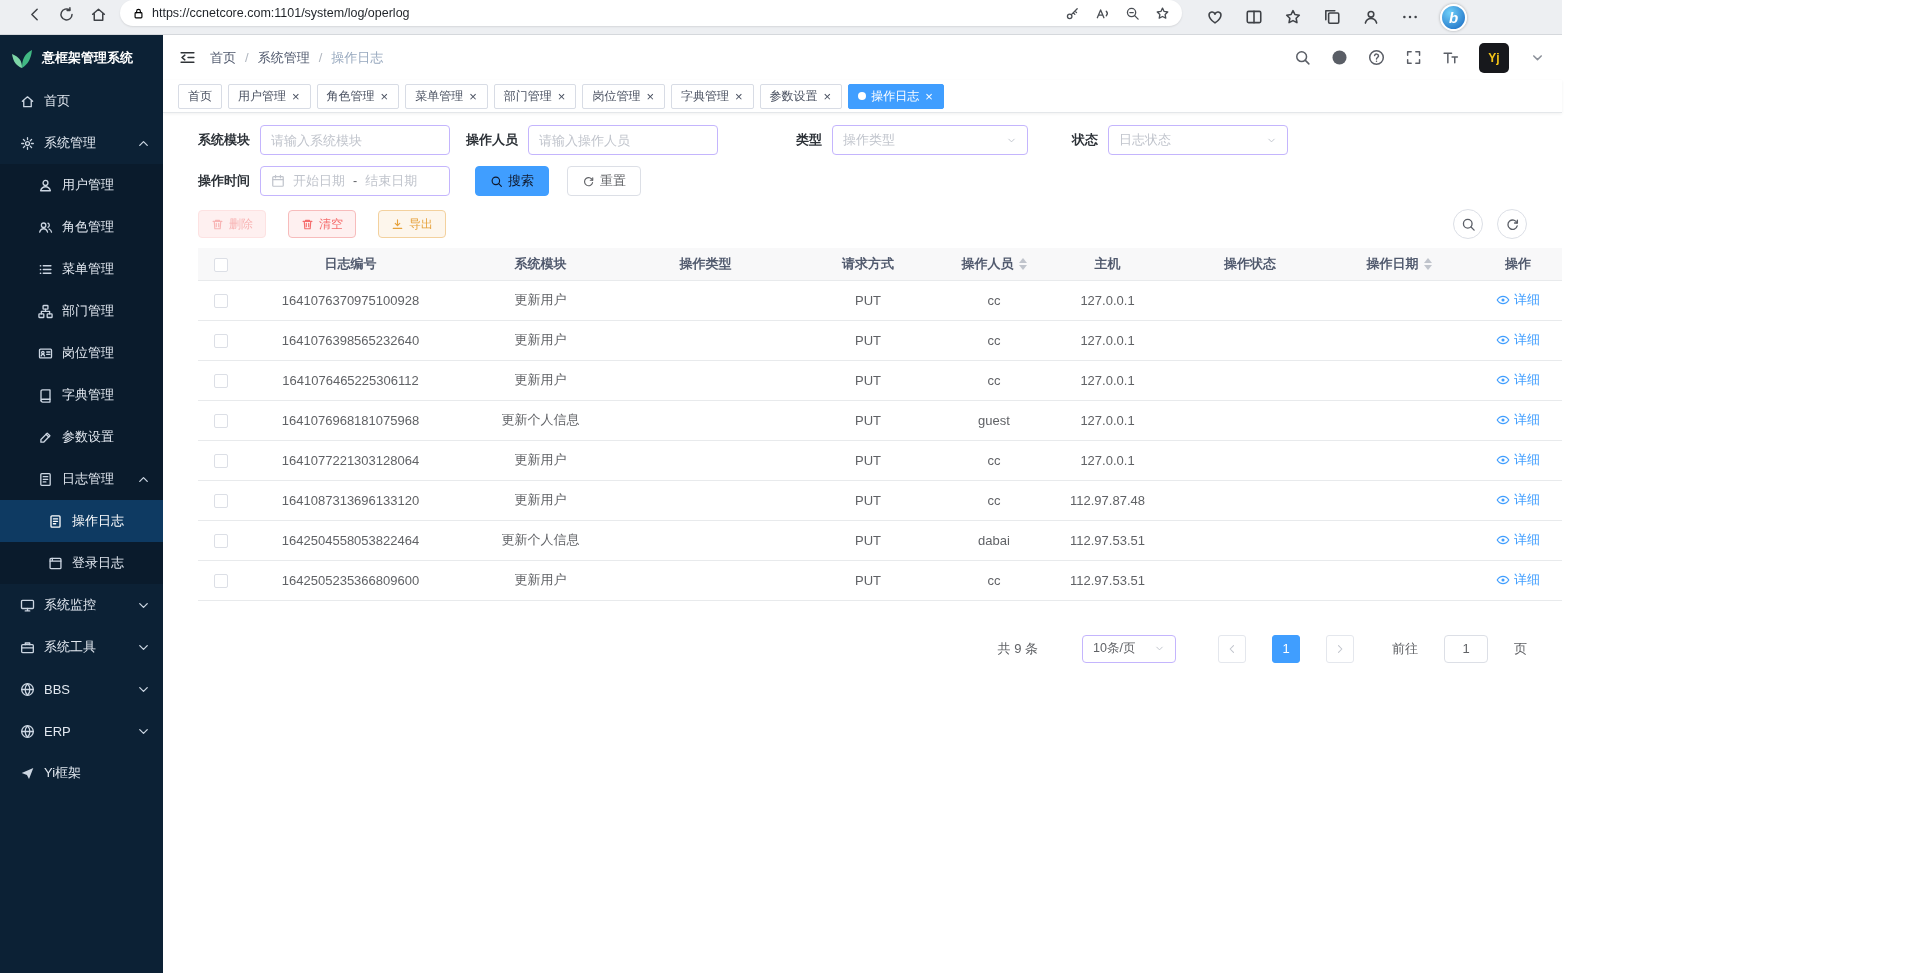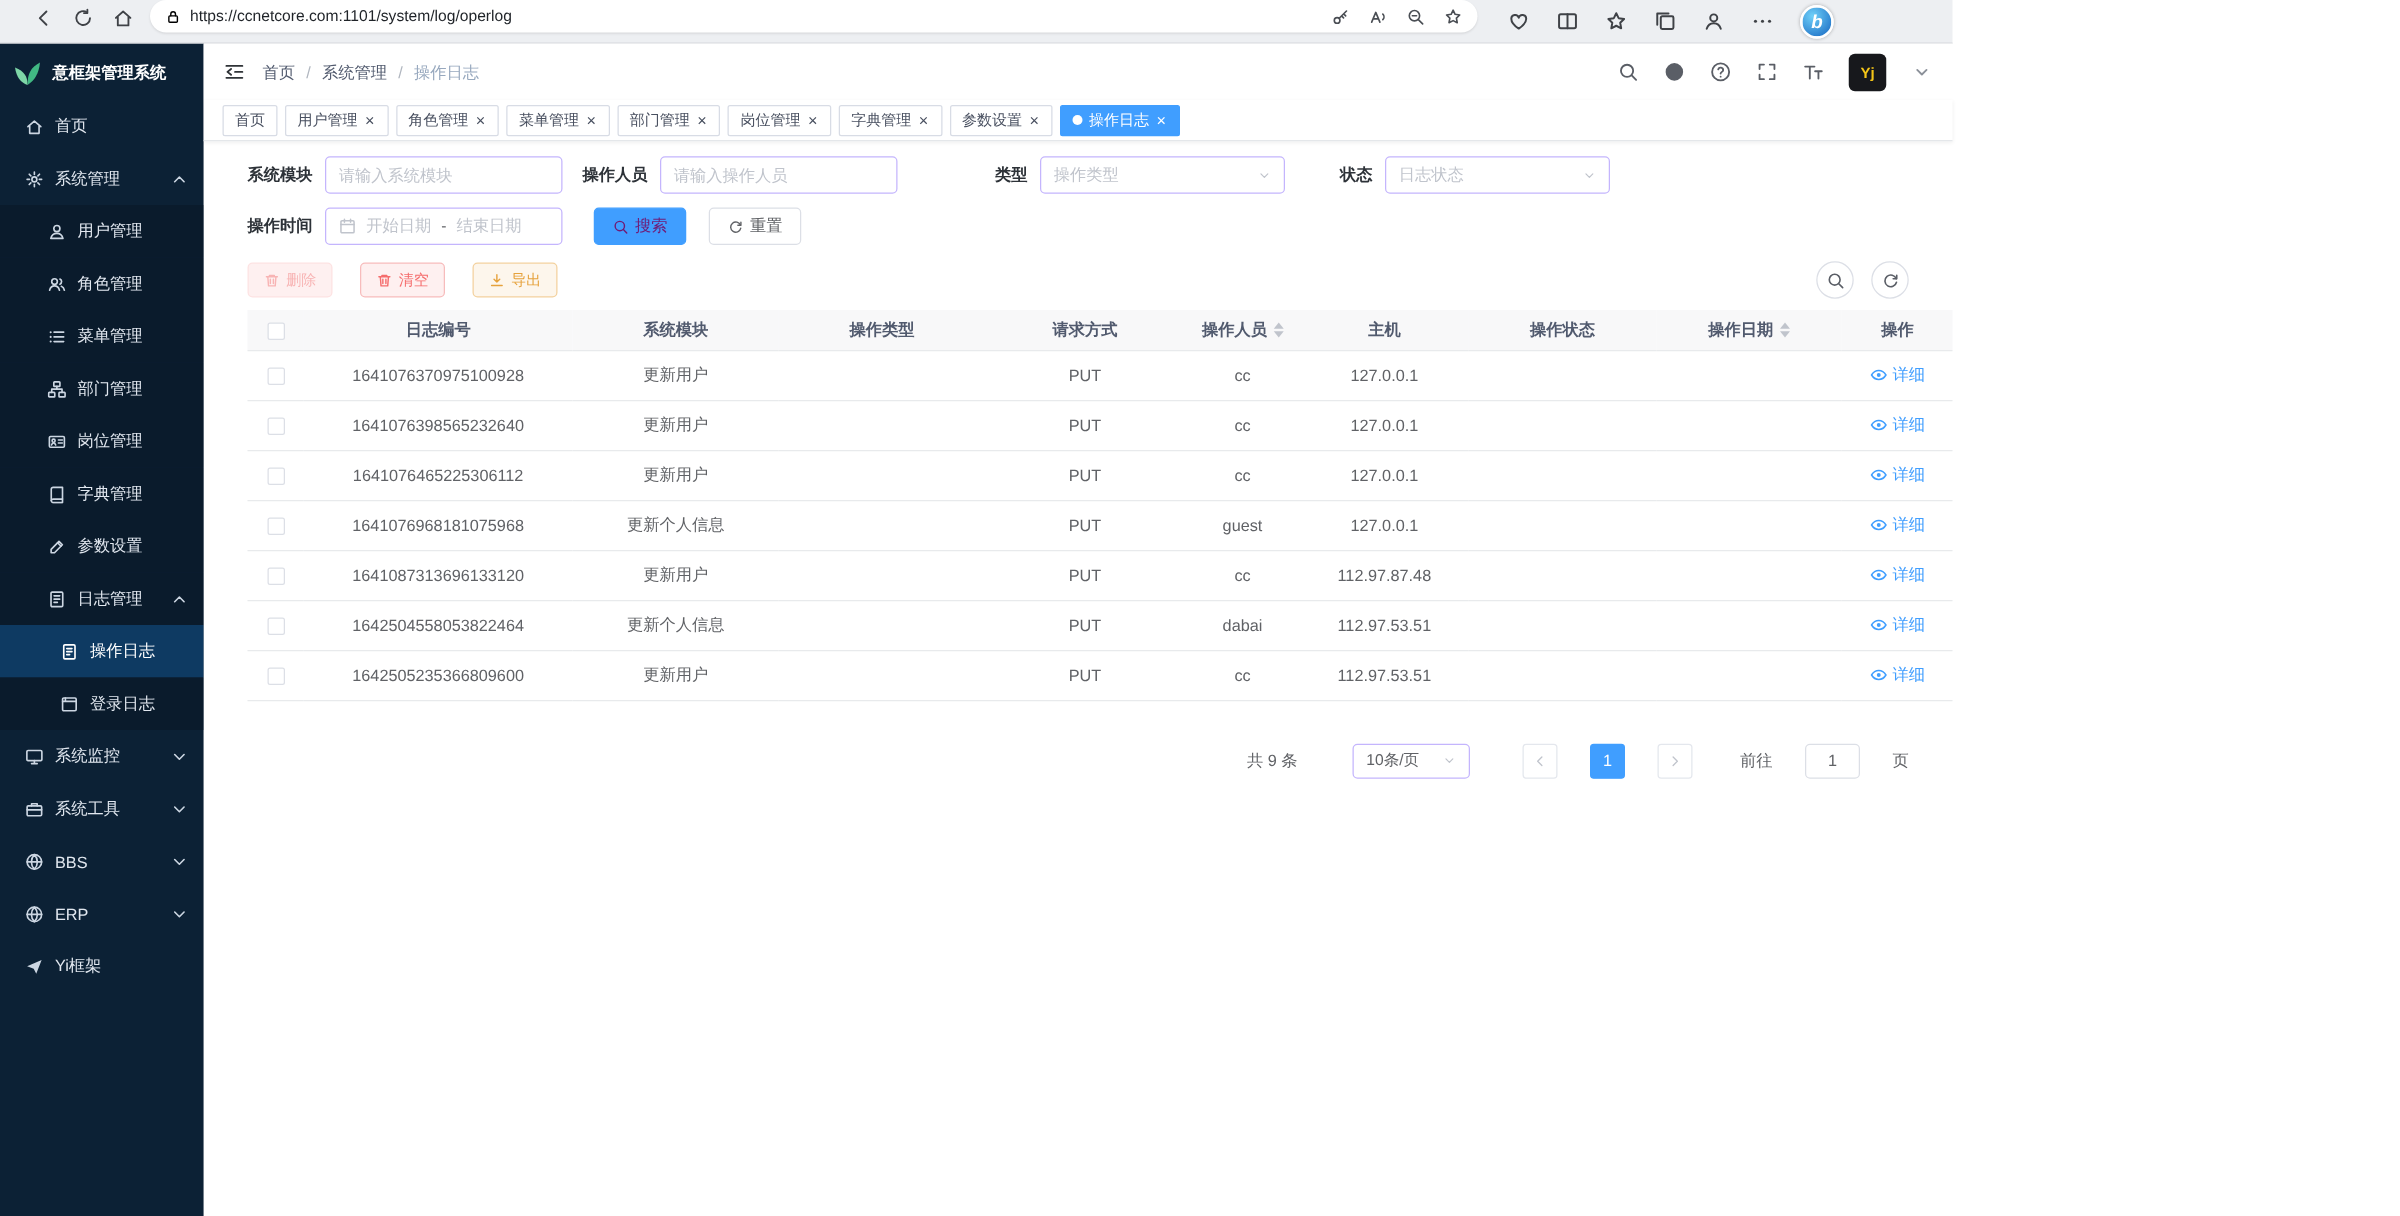--- a/index.html
+++ b/index.html
@@ -72,21 +72,21 @@
   .sel{justify-content:space-between;cursor:pointer}
   .placeholder{color:#c0c4cc;font-size:13px;white-space:nowrap}
   .sel .chev{color:#c0c4cc}
   .daterange{gap:8px;font-size:12.5px;cursor:pointer}
   .daterange .cal{color:#c0c4cc}
   .daterange .cal svg{width:14px;height:14px}
   .datesep{color:#606266}
 
   .btn{height:30px;border-radius:4px;display:inline-flex;align-items:center;gap:5px;padding:0 14px;font-size:13px;cursor:pointer;border:1px solid transparent;background:#fff}
   .btn .ico svg{width:13px;height:13px}
-  .btn-primary{background:#409eff;border-color:#409eff;color:#701a75}
+  .btn-primary{background:#409eff;border-color:#409eff;color:#0f172a}
   .btn-plain{border-color:#dcdfe6;color:#606266}
   .btn-sm{height:28px;padding:0 12px;font-size:12px}
   .btn-danger-dis{background:#fef0f0;border-color:#fde2e2;color:#f8b4b4;cursor:not-allowed}
   .btn-danger{background:#fef0f0;border-color:#f7bcbc;color:#f56c6c}
   .btn-warning{background:#fdf6ec;border-color:#f3d19e;color:#e6a23c}
 
   .toolbar{display:flex;align-items:center;gap:22px;margin:13px 0 9px}
   .toolbar-right{margin-left:auto;display:flex;gap:14px}
   .circle-btn{width:30px;height:30px;border-radius:50%;border:1px solid #dcdfe6;display:flex;align-items:center;justify-content:center;color:#5a5e66;background:#fff;cursor:pointer}
   .circle-btn svg{width:15px;height:15px}
@@ -706,20 +706,40 @@
                       <svg viewBox="0 0 16 16" fill="none" stroke="currentColor" stroke-width="1.4" stroke-linecap="round" stroke-linejoin="round">
                         <path d="M1.4 8S3.9 3.9 8 3.9 14.6 8 14.6 8 12.1 12.1 8 12.1 1.4 8 1.4 8z"></path>
                         <circle cx="8" cy="8" r="1.8" fill="currentColor" stroke="none"></circle>
                       </svg>
                     </span>
                     <span>详细</span>
                   </a></td>
               </tr>
               <tr>
                 <td class="hc"><span class="checkbox"></span></td>
+                <td class="h0">1641077221303128064</td>
+                <td class="h1">更新用户</td>
+                <td class="h2"></td>
+                <td class="h3">PUT</td>
+                <td class="h4">cc</td>
+                <td class="h5">127.0.0.1</td>
+                <td class="h6"></td>
+                <td class="h7"></td>
+                <td class="h8"><a class="detail-link">
+                    <span class="ico ">
+                      <svg viewBox="0 0 16 16" fill="none" stroke="currentColor" stroke-width="1.4" stroke-linecap="round" stroke-linejoin="round">
+                        <path d="M1.4 8S3.9 3.9 8 3.9 14.6 8 14.6 8 12.1 12.1 8 12.1 1.4 8 1.4 8z"></path>
+                        <circle cx="8" cy="8" r="1.8" fill="currentColor" stroke="none"></circle>
+                      </svg>
+                    </span>
+                    <span>详细</span>
+                  </a></td>
+              </tr>
+              <tr>
+                <td class="hc"><span class="checkbox"></span></td>
                 <td class="h0">1641087313696133120</td>
                 <td class="h1">更新用户</td>
                 <td class="h2"></td>
                 <td class="h3">PUT</td>
                 <td class="h4">cc</td>
                 <td class="h5">112.97.87.48</td>
                 <td class="h6"></td>
                 <td class="h7"></td>
                 <td class="h8"><a class="detail-link">
                     <span class="ico ">

